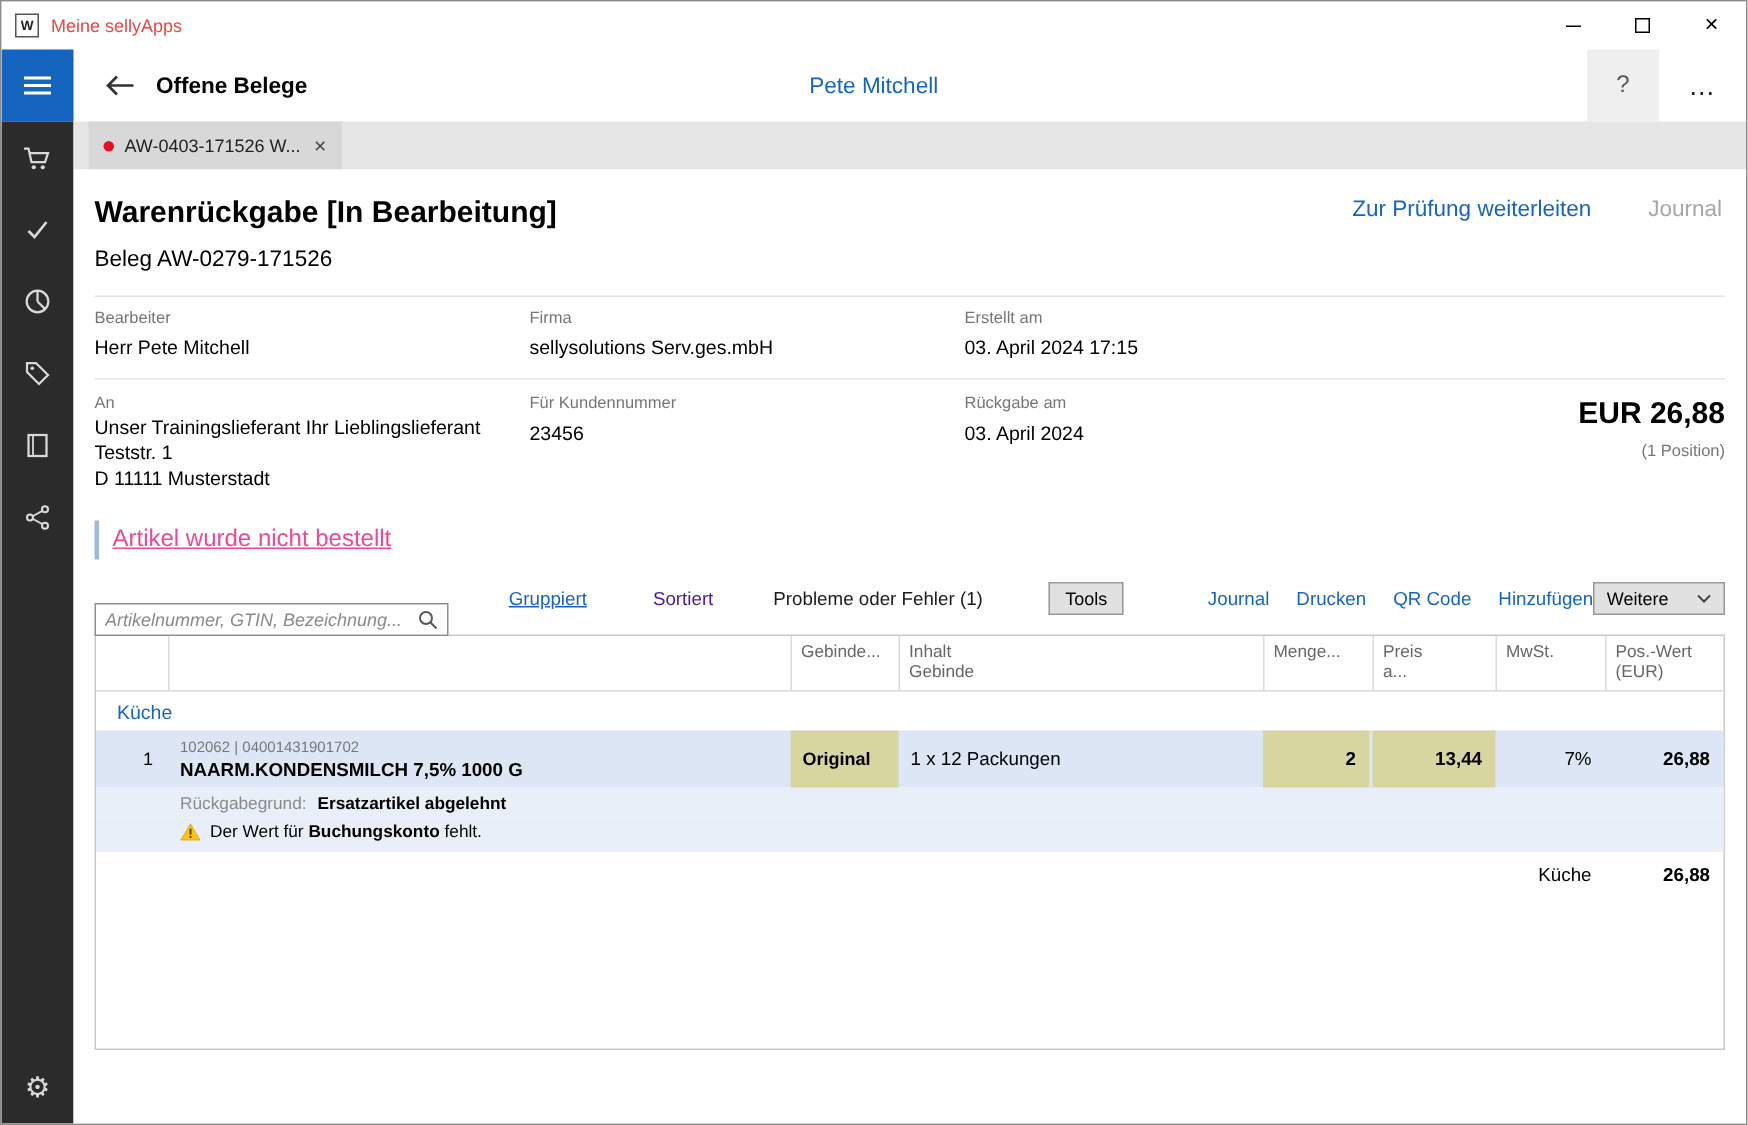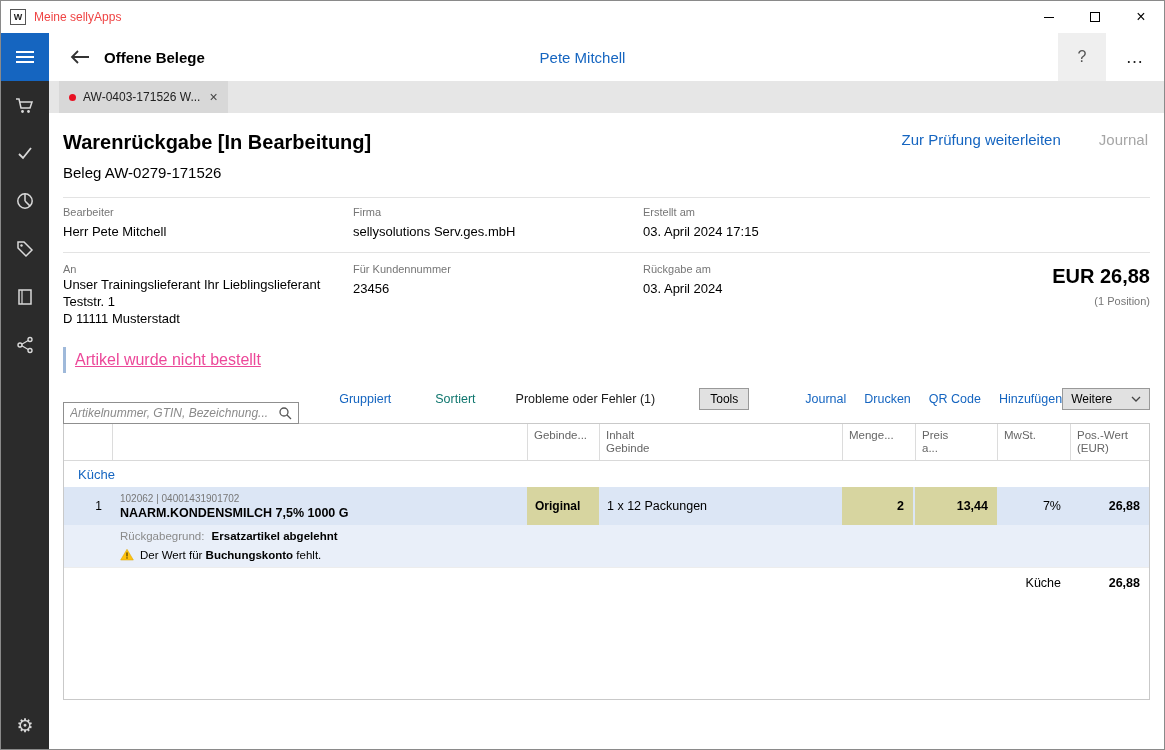--- a/index.html
+++ b/index.html
@@ -62,22 +62,22 @@
   .note-bar { width:3px; height:26px; background:#9fb9da; }
   .note-text { font-size:16px; color:#ec4899;text-decoration:underline; }
 
   
   .toolbar { display:flex; align-items:center; margin-top:14px; height:24px; font-size:12.5px; }
   .search-box { width:250px; height:22px; border:1px solid #8f8f8f; display:flex; align-items:center; background:#fff;margin-top:28px; }
   .search-box input { flex:1; border:none; outline:none; background:transparent; font-family:inherit; font-style:italic; font-size:12px; color:#555; padding:0 6px; min-width:0; }
   .search-box input::placeholder { color:#8a8a8a; font-style:italic; }
   .search-icon-wrap { padding-right:6px; display:flex; align-items:center; cursor:pointer; }
   .tb-link { cursor:pointer; white-space:nowrap; }
-  .tb-grouped { margin-left:40px; color:#1565c0; }
-  .tb-sorted { margin-left:44px; color:#0f766e; }
+  .tb-grouped { margin-left:40px; color:#1565c0; text-decoration:underline; }
+  .tb-sorted { margin-left:44px; color:#4c1d95; }
   .tb-problems { margin-left:40px; color:#1b1b1b; }
   .tb-btn { margin-left:44px; height:22px; padding:0 10px; background:#e1e1e1; border:1px solid #999; font-size:12px; display:flex; align-items:center; cursor:pointer; color:#000; }
   .tb-journal { margin-left:56px; color:#1565c0; }
   .tb-blue { margin-left:18px; color:#1565c0; }
   .tb-more { margin-left:auto; width:92px; height:22px; background:#e1e1e1; border:1px solid #999; display:flex; align-items:center; justify-content:space-between; padding:0 8px; font-size:12px; cursor:pointer; color:#000; }
 
   
   .table { margin-top:12px; border:1px solid #c9c9c9; background:#fff; }
   .cols { display:grid; grid-template-columns:48px 415px 72px 243px 73px 82px 73px auto; }
   .t-head { border-bottom:1px solid #d9d9d9; }

